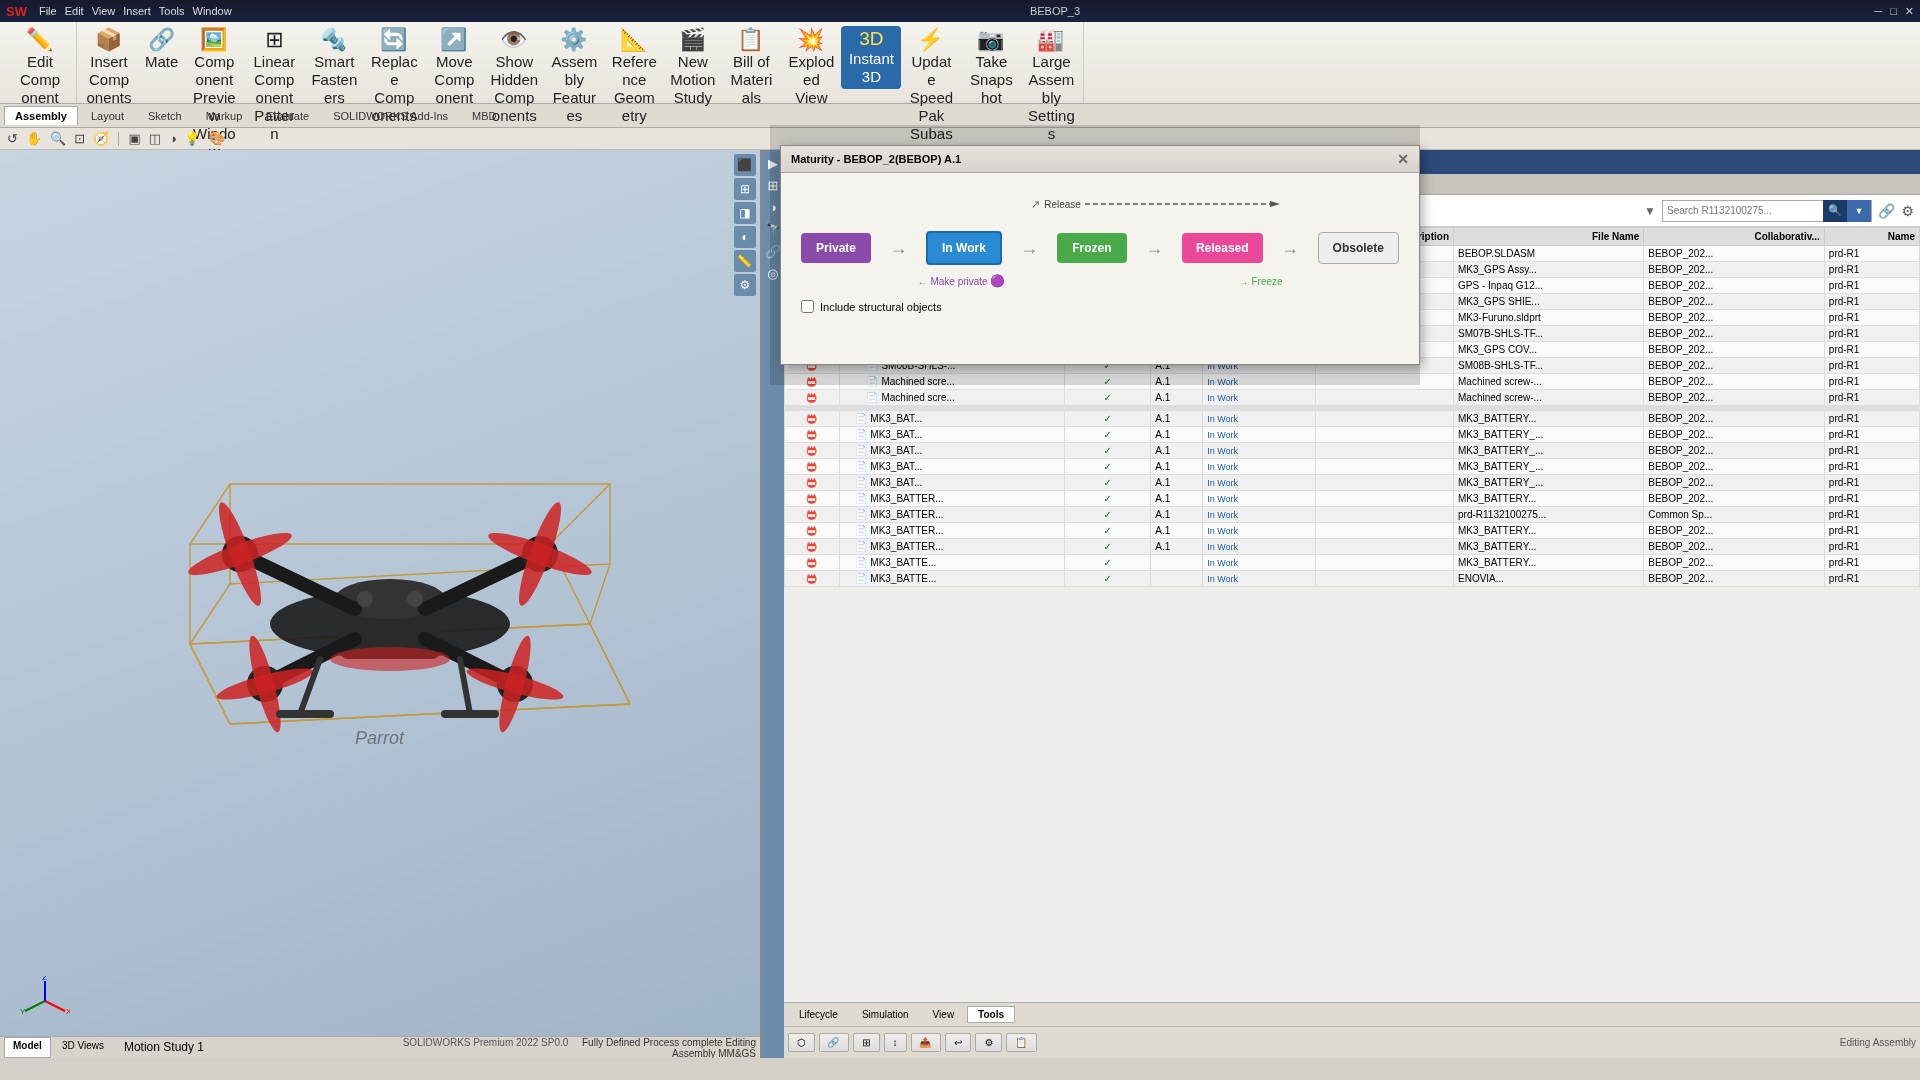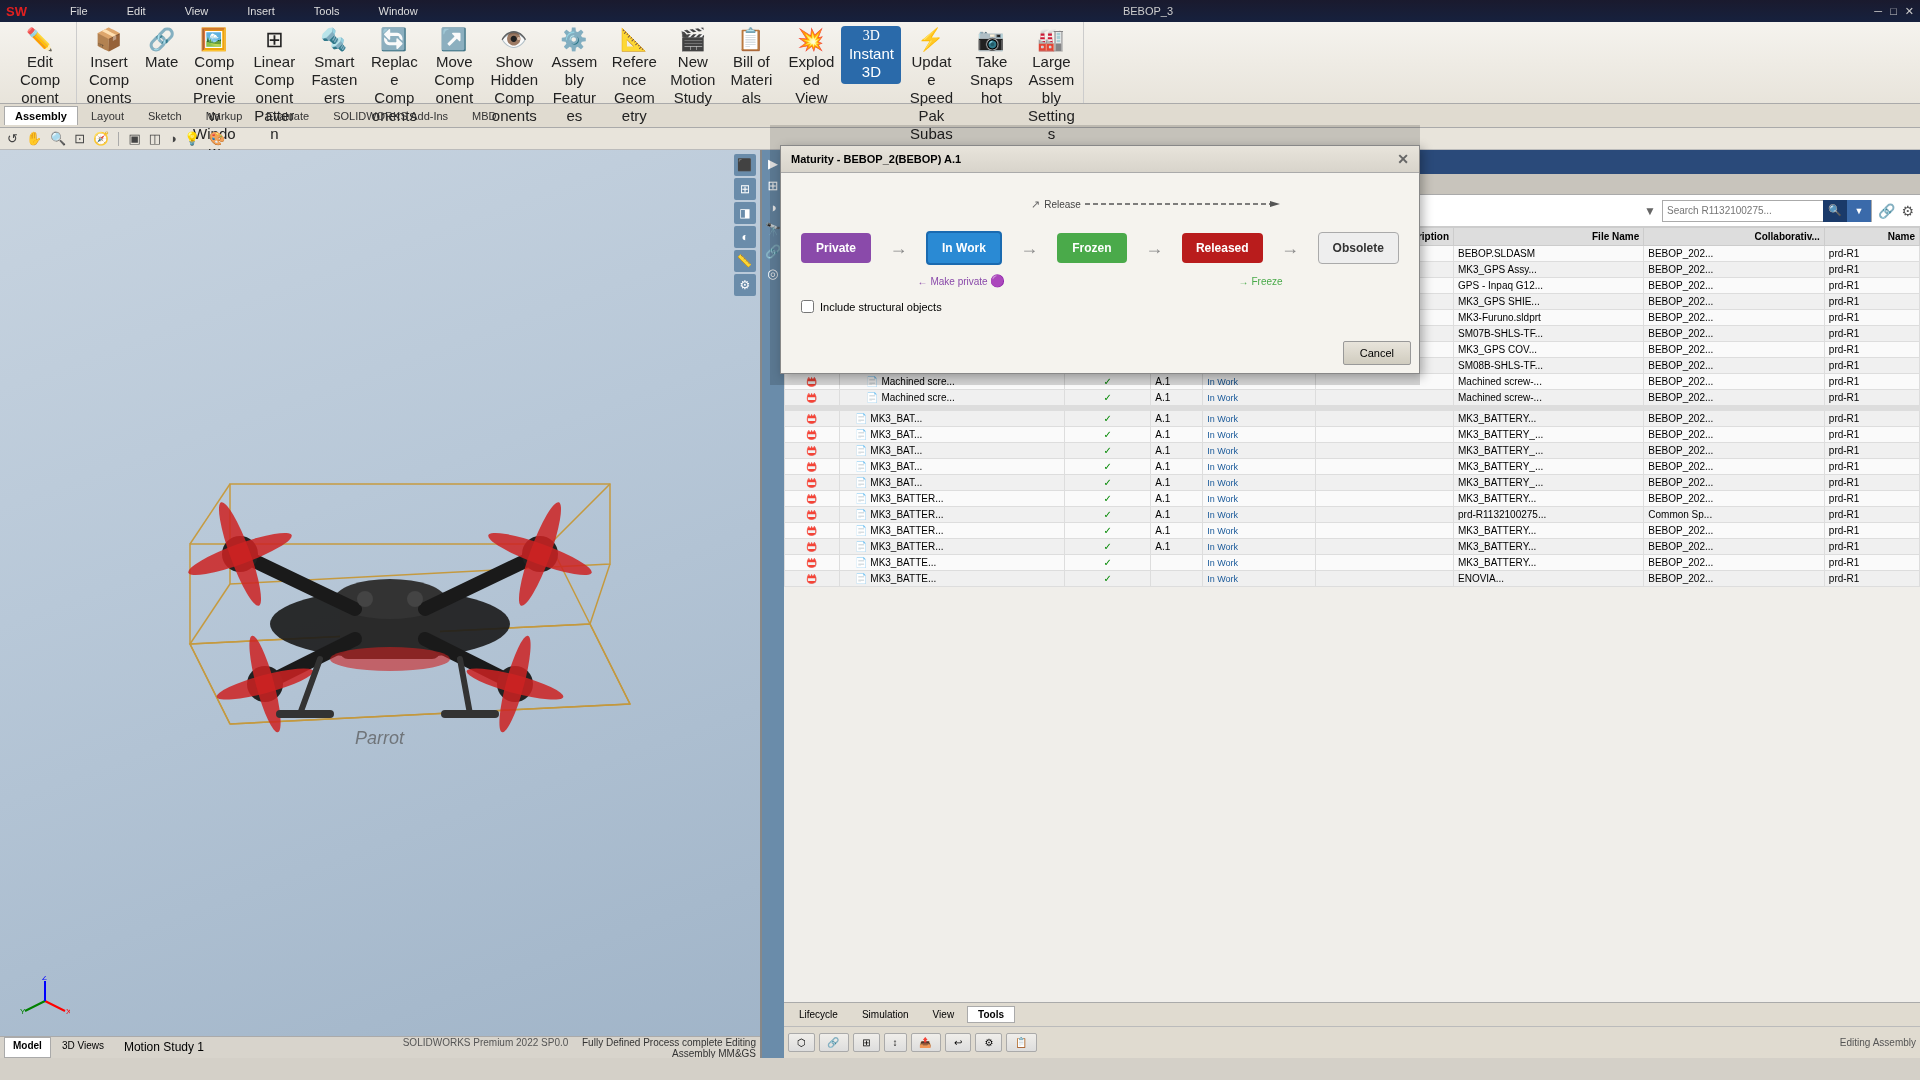--- a/index.html
+++ b/index.html
@@ -2,21 +2,21 @@
 <html><head>
   <meta charset="utf-8">
   <style>
     * { box-sizing: border-box; margin: 0; padding: 0; }
     body { font-family: 'Segoe UI', Arial, sans-serif; font-size: 11px; background: #d4d0c8; overflow: hidden; width: 1920px; height: 1080px; }
 
     
     #menubar {
       display: flex; align-items: center; height: 22px;
       background: linear-gradient(to bottom, #1a1a2e, #16213e);
-      color: #ccc; padding: 0 6px; gap: 31px;
+      color: #ccc; padding: 0 6px; gap: 0;
     }
     #menubar .logo { color: #e02020; font-weight: bold; font-size: 13px; margin-right: 8px; }
     #menubar .menu-item { font-size: 11px; color: #ddd; cursor: pointer; padding: 2px 4px; }
     #menubar .title-center { flex: 1; text-align: center; color: #ccc; font-size: 11px; }
     #menubar .right-icons { display: flex; gap: 8px; color: #ccc; }
 
     
     #ribbon {
       display: flex; align-items: stretch;
       background: linear-gradient(to bottom, #f5f3ee, #e8e4db);
@@ -159,21 +159,21 @@
       display: flex; align-items: center; justify-content: space-between;
       gap: 0; padding: 10px 0 5px; position: relative;
     }
     .state-box {
       padding: 8px 14px; border-radius: 4px; font-size: 12px;
       font-weight: bold; color: #fff; cursor: pointer; min-width: 70px; text-align: center;
     }
     .state-private { background: #8a4aaa; }
     .state-inwork { background: #2a8ad4; border: 2px solid #1a6ab0; }
     .state-frozen { background: #4aaa4a; }
-    .state-released { background: #b91c1c; }
+    .state-released { background: #ec4899; }
     .state-obsolete { background: #eeeeee; color: #333; border: 1px solid #aaa; }
     .state-arrow { font-size: 18px; color: #888; margin: 0 2px; }
 
     
     #sub-labels {
       display: flex; justify-content: space-around; padding: 4px 0;
       font-size: 10px; color: #555;
     }
     .make-private-label { color: #8a4aaa; display: flex; align-items: center; gap: 3px; }
     .freeze-label { color: #4aaa4a; display: flex; align-items: center; gap: 3px; }
@@ -305,21 +305,21 @@
     </div>
     <div class="ribbon-btn">
       <span class="icon">📋</span>
       <span class="label">Bill of<br>Materials</span>
     </div>
     <div class="ribbon-btn">
       <span class="icon">💥</span>
       <span class="label">Exploded<br>View</span>
     </div>
     <div class="ribbon-btn" style="background: #2a6aaa; color:#fff; border-radius:4px;">
-      <span class="icon" style="font-size:14px; color:#ffffff;font-family:Liberation Serif, serif;">3D</span>
+      <span class="icon" style="font-size:19px; color:#fde047;">3D</span>
       <span class="label" style="color:#fff;">Instant3D</span>
     </div>
     <div class="ribbon-btn">
       <span class="icon">⚡</span>
       <span class="label">Update<br>SpeedPak<br>Subassemblies</span>
     </div>
     <div class="ribbon-btn">
       <span class="icon">📷</span>
       <span class="label">Take<br>Snapshot</span>
     </div>
@@ -807,19 +807,16 @@
               <span style="cursor:pointer; color:#4aaa4a;">Freeze</span>
             </div>
           </div>
 
           <div id="modal-checkbox">
             <input type="checkbox" id="struct-cb" style="">
             <label for="struct-cb">Include structural objects</label>
           </div>
         </div>
 
-        <div id="modal-buttons">
-          <button class="btn-cancel">Cancel</button>
-        </div>
       </div>
     </div>
   </div>
 </div>
 
 </body></html>

